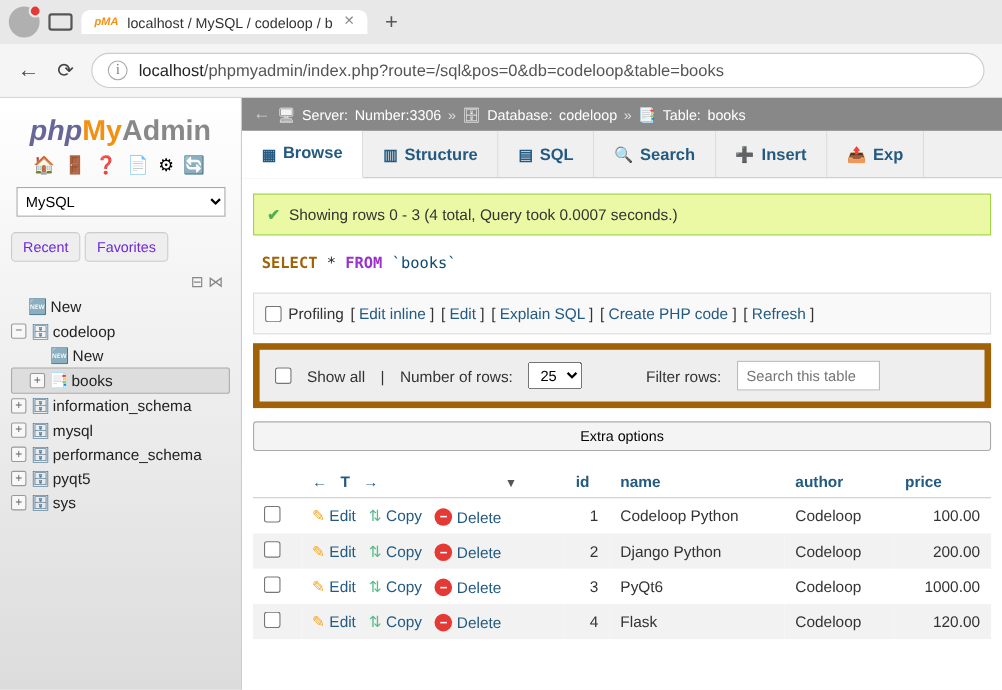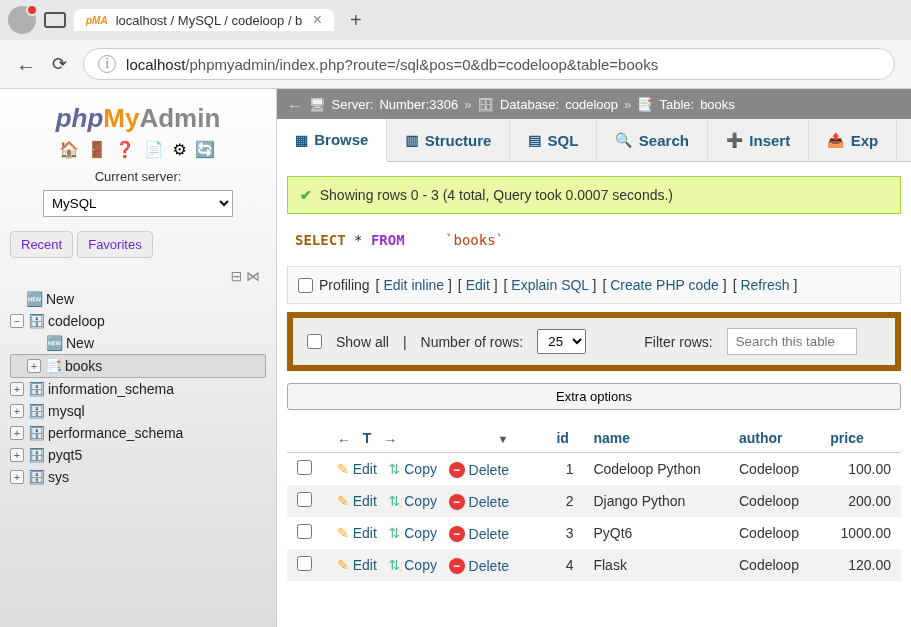--- a/index.html
+++ b/index.html
@@ -19,21 +19,21 @@
   .addr-bar { display: flex; align-items: center; padding: 8px 16px; gap: 16px; background: #f5f5f5; height: 48px; }
   .nav-btn { font-size: 20px; color: #444; cursor: pointer; user-select: none; }
   .refresh-btn { font-size: 18px; color: #444; cursor: pointer; }
   .url-box { flex: 1; display: flex; align-items: center; background: #fff; border: 1px solid #ccc; border-radius: 20px; padding: 6px 14px; gap: 10px; }
   .url-info { color: #888; font-size: 14px; border: 1px solid #aaa; border-radius: 50%; width: 18px; height: 18px; display: inline-flex; align-items: center; justify-content: center; font-family: serif; }
   .url-text { color: #555; font-size: 15px; }
   .url-text .host { color: #222; }
   
   
   .app { display: flex; height: calc(627px - 88px); }
-  .sidebar { width: 277px; background: linear-gradient(to bottom, #fff, #dcdcdc); padding: 8px 10px; border-right: 1px solid #ccc; }
+  .sidebar { width: 220px; background: linear-gradient(to bottom, #fff, #dcdcdc); padding: 8px 10px; border-right: 1px solid #ccc; }
   .logo { text-align: center; font-size: 26px; font-weight: bold; margin: 6px 0; }
   .logo .php { color: #666699; font-style: italic; } .logo .my { color: #f29111; } .logo .admin { color: #888; }
   .toolbar-icons { text-align: center; margin: 6px 0 10px; font-size: 16px; letter-spacing: 2px; }
   .server-label { text-align: center; color: #333; margin-bottom: 6px; }
   .server-select { width: 190px; margin: 0 auto 14px; display: block; padding: 4px; border: 1px solid #aaa; background: #fff; }
   
   .tab-buttons { display: flex; gap: 4px; margin-bottom: 10px; }
   .tab-btn { background: #eee; border: 1px solid #ccc; border-radius: 4px; padding: 5px 10px; cursor: pointer; color: #6d28d9; font-size: 13px; }
   .collapse-icons { text-align: right; color: #888; font-size: 14px; padding-right: 6px; margin-bottom: 4px; }
   
@@ -55,21 +55,21 @@
   
   .topnav { display: flex; border-bottom: 1px solid #ccc; background: #f0f0f0; }
   .topnav-item { padding: 12px 18px; display: flex; align-items: center; gap: 6px; color: #235a81; font-weight: bold; cursor: pointer; border-right: 1px solid #ddd; font-size: 15px; }
   .topnav-item.active { background: #fff; border-bottom: 2px solid #fff; margin-bottom: -1px; }
   .nav-icon { font-size: 14px; }
   
   .msg-success { background: #ebf8a4; border: 1px solid #a2d246; margin: 14px 10px; padding: 10px 12px; display: flex; align-items: center; gap: 8px; color: #333; font-size: 14px; }
   .check { color: #4caf50; font-weight: bold; }
   
   .sql-code { font-family: monospace; font-size: 14px; padding: 4px 18px 10px; }
-  .sql-kw { color: #a16207; font-weight: bold; text-align: center; } .sql-op { color: #222; } .sql-kw2 { color: #9932cc; font-weight: bold; } .sql-id { color: #c2410c; margin-left: 32px; }
+  .sql-kw { color: #a16207; font-weight: bold; text-align: center; } .sql-op { color: #222; } .sql-kw2 { color: #9932cc; font-weight: bold; } .sql-id { color: #0c4a6e; }
   
   .action-bar { border: 1px solid #ddd; background: #f9f9f9; margin: 8px 10px; padding: 10px; display: flex; align-items: center; gap: 6px; color: #333; font-size: 14px; }
   .action-bar a { color: #235a81; text-decoration: none; }
   .cb { width: 15px; height: 15px; }
   
   .filter-bar { background: #eee; border: 6px solid #a16207; margin: 0 10px; padding: 10px 14px; display: flex; align-items: center; gap: 14px; font-size: 14px; color: #333; }
   .filter-bar select { padding: 3px 6px; }
   .filter-bar input[type=text] { padding: 5px 8px; border: 1px solid #bbb; width: 130px; }
   .fb-spacer { flex: 0 0 30px; }
   
@@ -119,21 +119,20 @@
       <span class="php">php</span><span class="my">My</span><span class="admin">Admin</span>
     </div>
     <div class="toolbar-icons">
       <span>🏠</span>
       <span>🚪</span>
       <span>❓</span>
       <span>📄</span>
       <span>⚙</span>
       <span>🔄</span>
     </div>
-    <div class="server-label">Current server:</div>
     <select class="server-select">
       <option>MySQL</option>
     </select>
     <div class="tab-buttons">
       <div class="tab-btn">Recent</div>
       <div class="tab-btn">Favorites</div>
     </div>
     <div class="collapse-icons">⊟ ⋈</div>
     <div class="tree">
       <div class="tree-node indent1">

